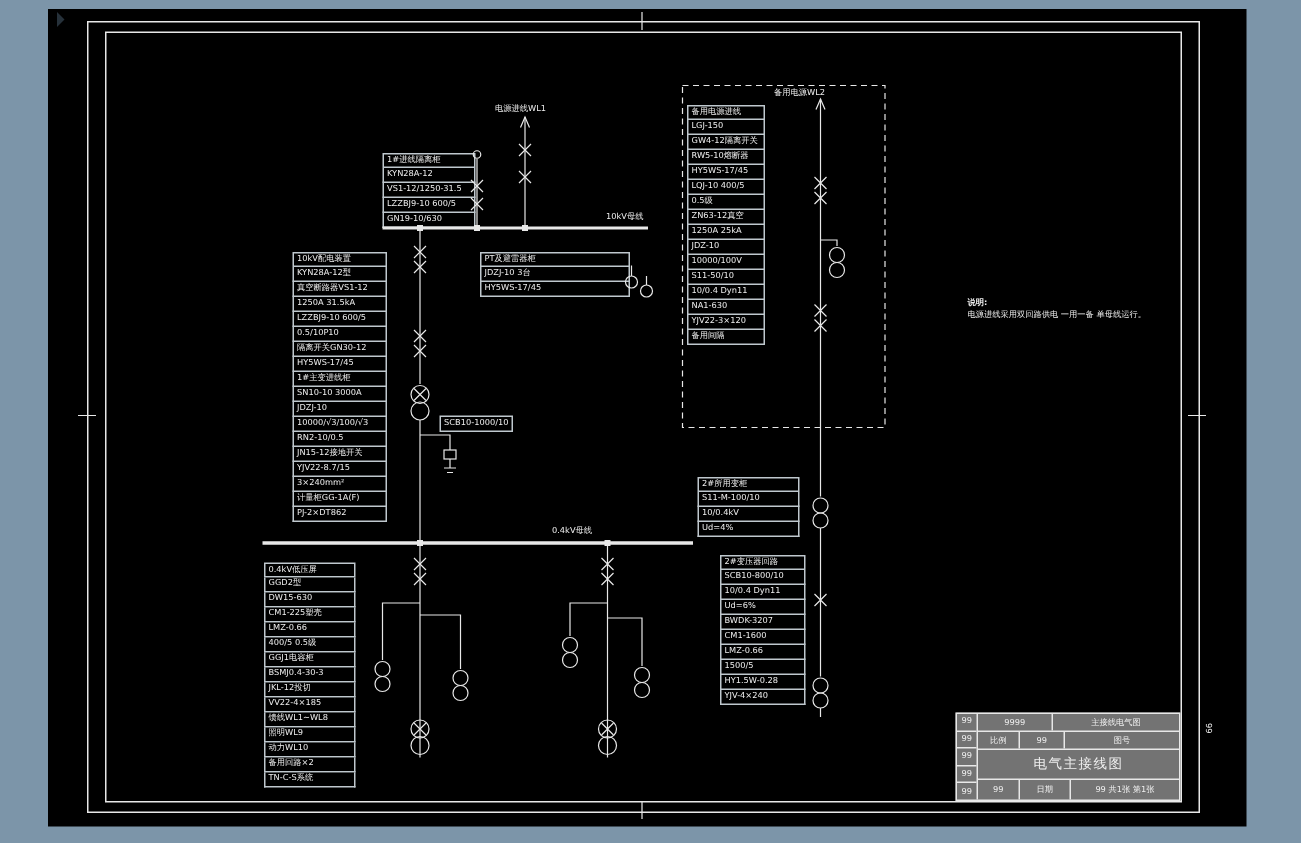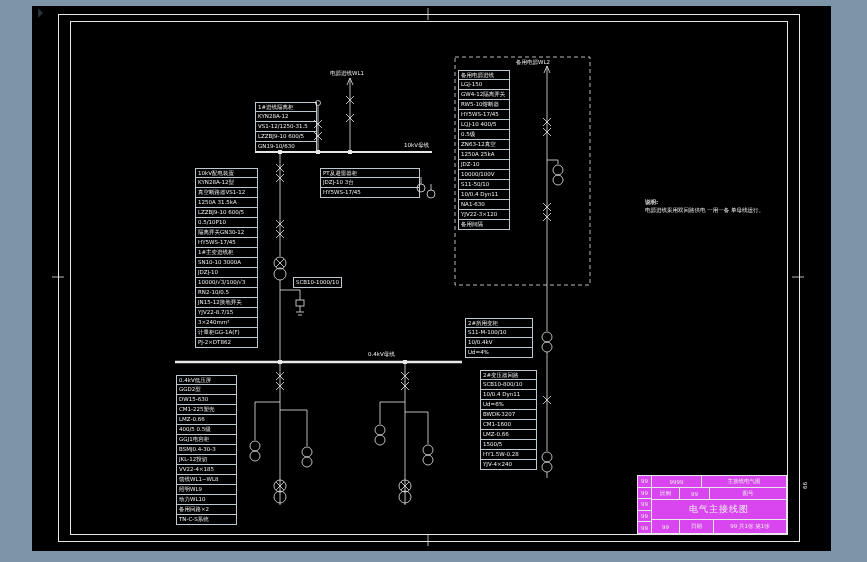--- a/index.html
+++ b/index.html
@@ -20,21 +20,21 @@
     color:#efefef;padding:0 2px;white-space:nowrap;overflow:hidden;
     border:1px solid #bfc8ce;border-top:none;background:rgba(0,0,0,0.2);
   }
   .stack .lbl-row:first-child{border-top:1px solid #bfc8ce;}
   .flt{position:absolute;color:#efefef;font-size:5.5px;line-height:7px;white-space:nowrap;}
   .flt-box{border:1px solid #bfc8ce;padding:1px 2px;}
   .notes{width:135px;white-space:normal;}
   .side-mark{transform:rotate(90deg);transform-origin:left top;}
   svg.overlay{position:absolute;left:0;top:0;pointer-events:none;}
   
-  .tblock{left:637px;top:475px;width:150px;height:59px;border:1px solid #e8e8e8;display:flex;color:#efefef;box-sizing:border-box;background:#d946ef;}
+  .tblock{left:637px;top:475px;width:150px;height:59px;border:1px solid #e8e8e8;display:flex;color:#efefef;box-sizing:border-box;background:#737373;}
   .tb-left{width:14px;display:flex;flex-direction:column;border-right:1px solid #e8e8e8;box-sizing:border-box;}
   .tb-left .cell{flex:1;font-size:5.5px;display:flex;align-items:center;justify-content:center;border-bottom:1px solid #e8e8e8;box-sizing:border-box;}
   .tb-left .cell:last-child{border-bottom:none;}
   .tb-right{flex:1;display:flex;flex-direction:column;}
   .tb-row{display:flex;box-sizing:border-box;border-bottom:1px solid #e8e8e8;}
   .tb-row:last-child{border-bottom:none;}
   .tb-cell{font-size:5.5px;display:flex;align-items:center;justify-content:center;border-right:1px solid #e8e8e8;box-sizing:border-box;padding:0 1px;white-space:nowrap;overflow:hidden;}
   .tb-cell:last-child{border-right:none;}
   .tb-r1{height:12px;} .tb-r2{height:12px;}
   .tb-r3{height:20px;} .tb-r4{height:13px;}

